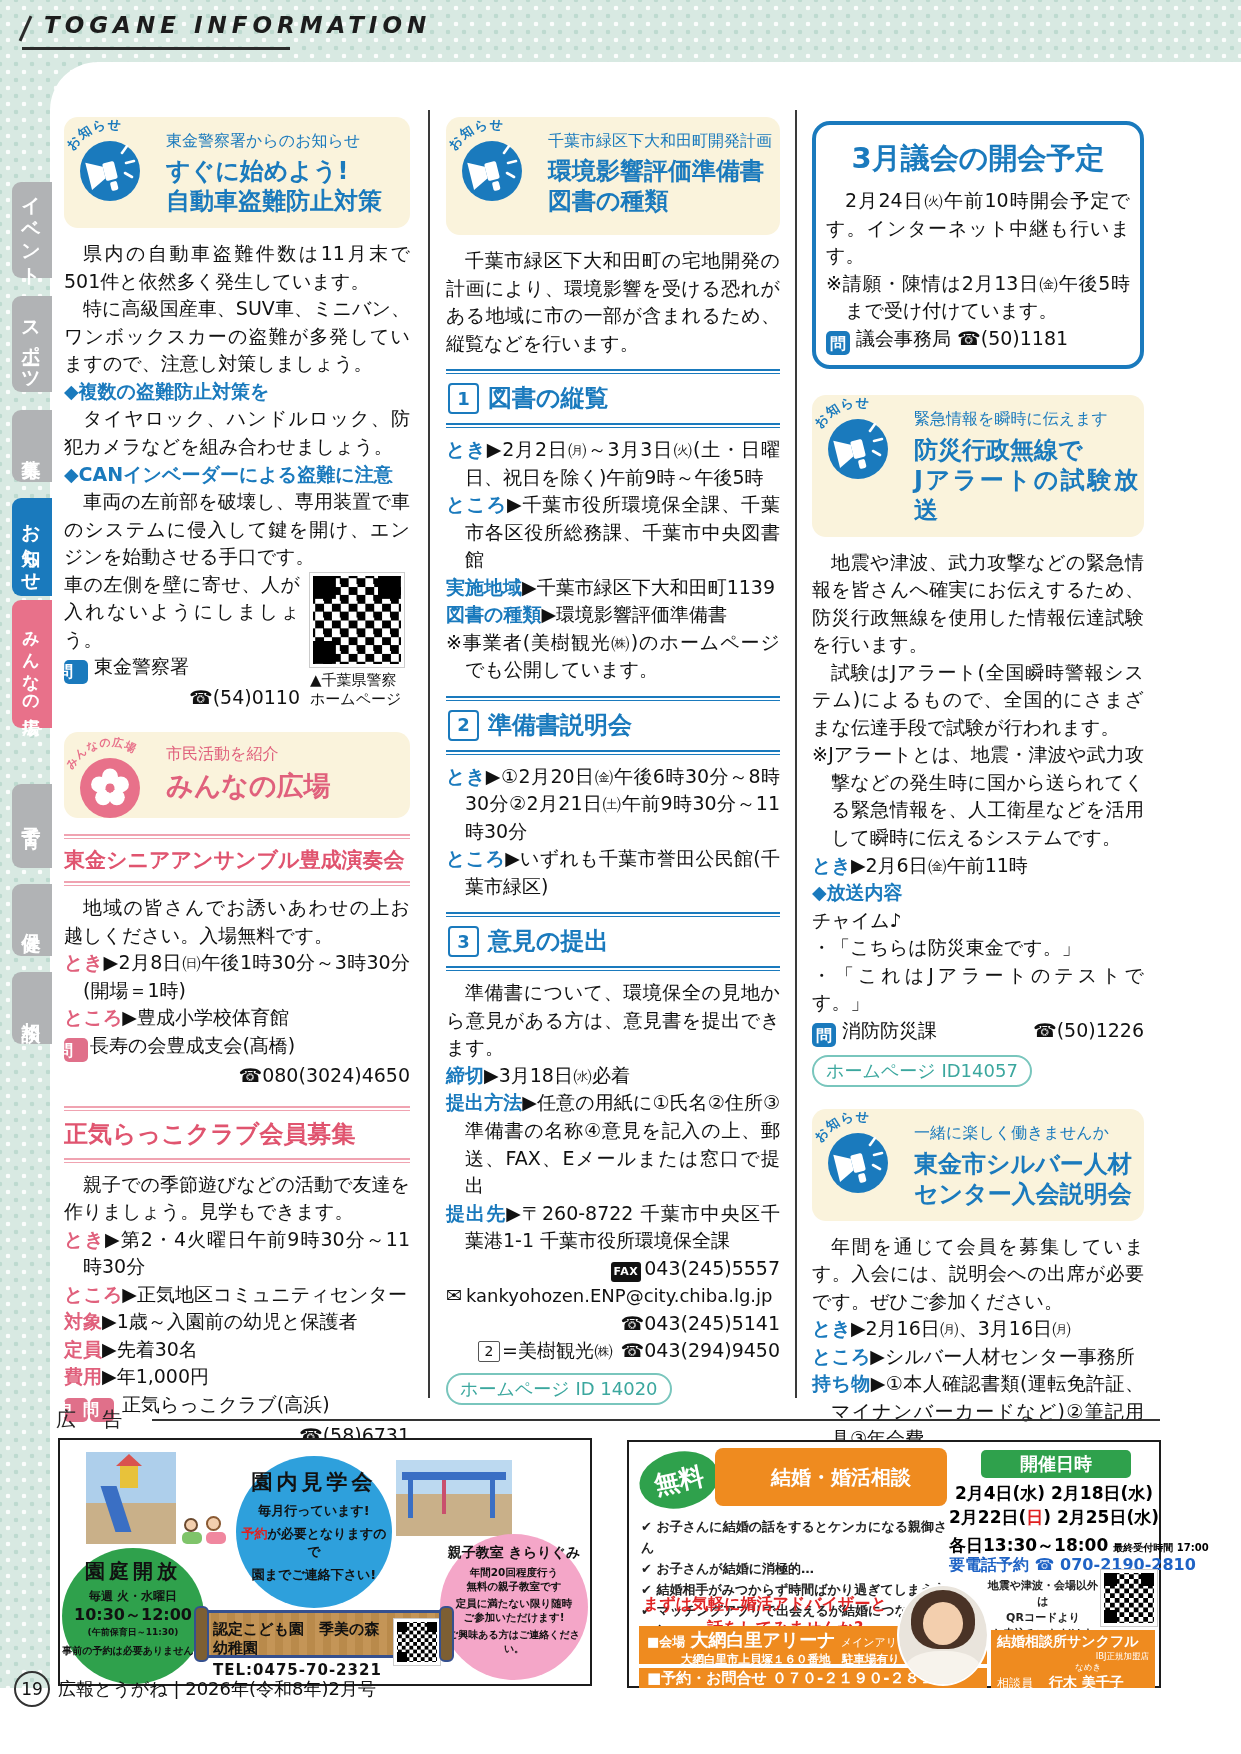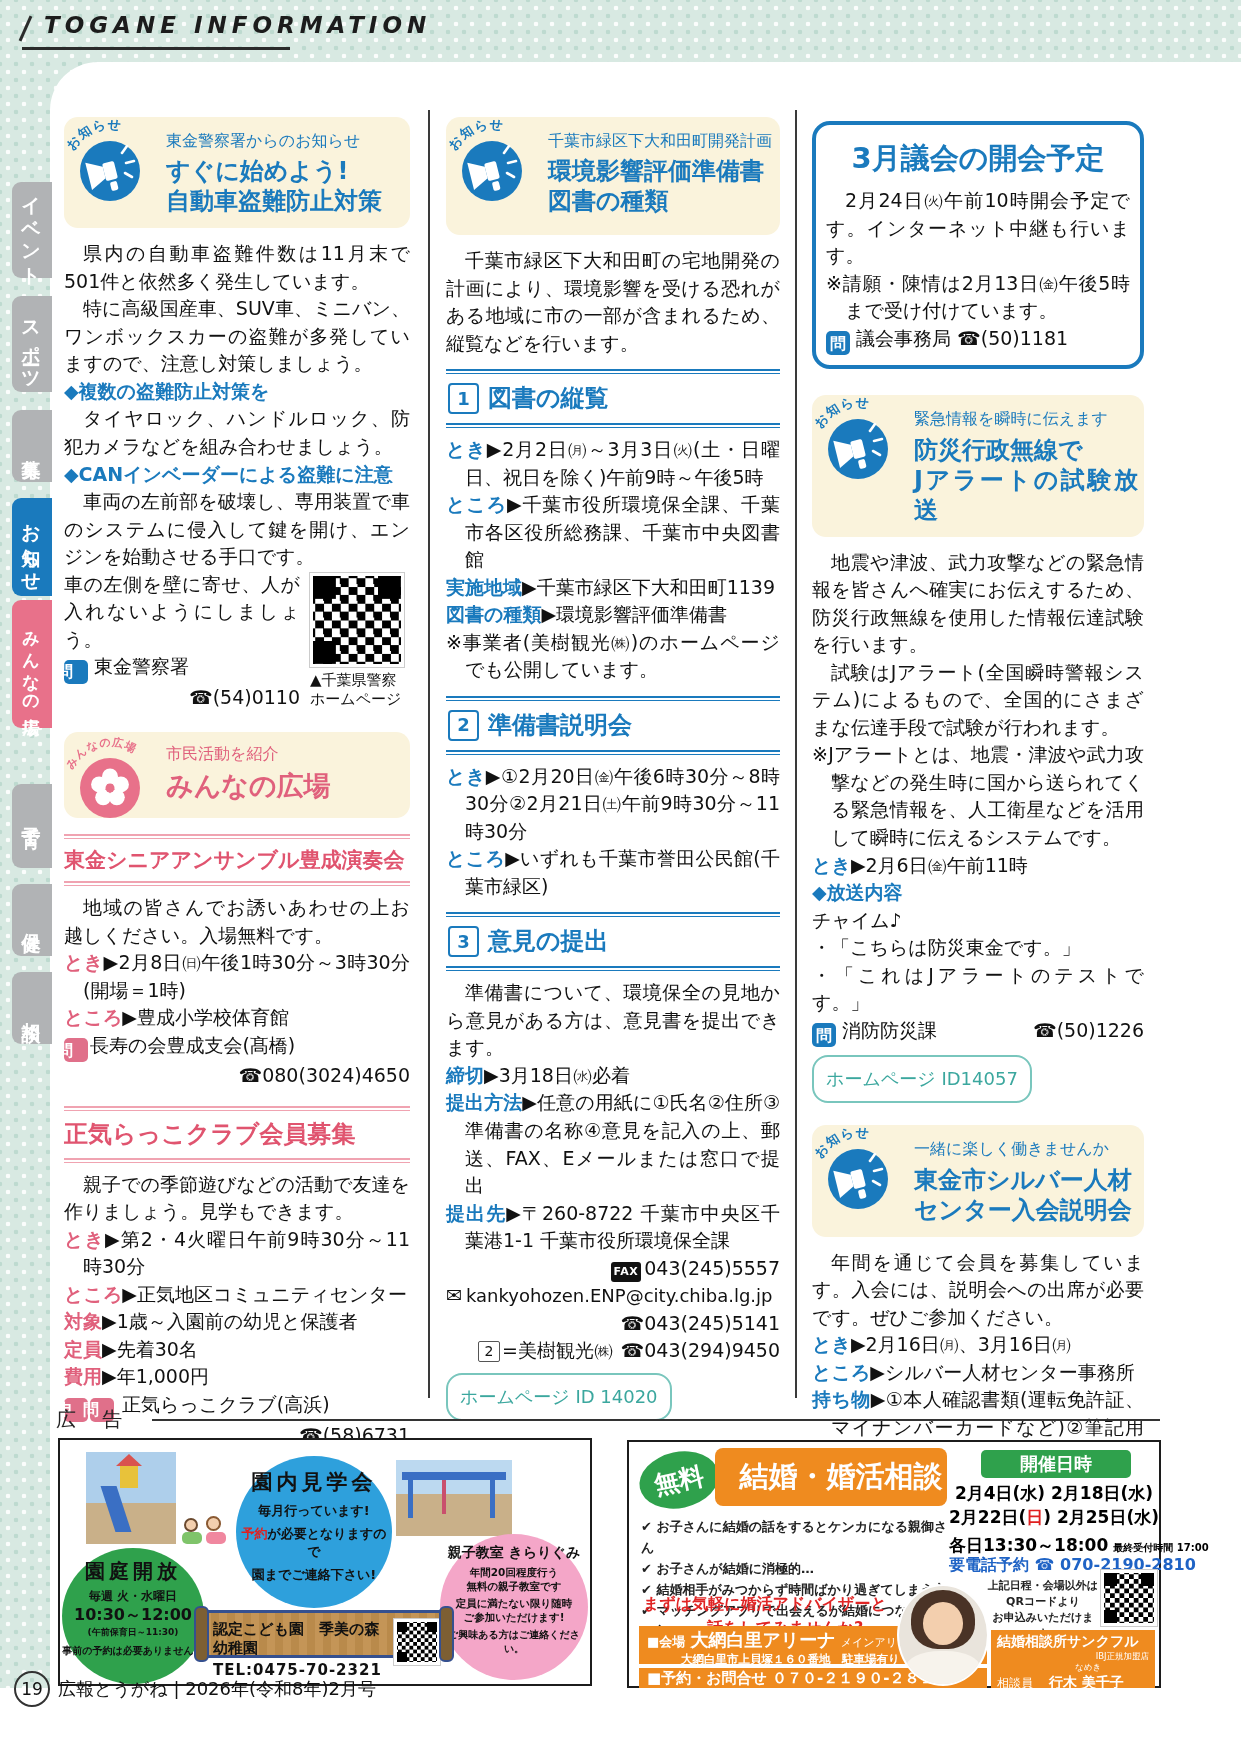--- a/index.html
+++ b/index.html
@@ -64,21 +64,21 @@
   
   .qic{display:inline-flex;align-items:center;justify-content:center;width:24px;height:24px;
     border-radius:5px;background:#1a7abd;color:#fff;font-size:16px;font-weight:bold;margin-right:6px;vertical-align:-4px;}
   .qic.pk{background:#e0708a;margin-right:2px;}
   .nbox{display:inline-block;min-width:16px;text-align:center;border:1.5px solid #555;font-size:14px;
     line-height:1.3;padding:0 2px;margin:0 2px;vertical-align:1px;border-radius:2px;text-indent:0;}
   .faxic{display:inline-block;background:#111;color:#fff;font-size:11px;font-weight:bold;
     padding:2px 3px;border-radius:3px;margin-right:3px;letter-spacing:.5px;}
   .mailic{font-size:19px;margin-right:4px;}
   .pill{display:inline-block;border:2px solid #79c6bd;color:#3ba79e;border-radius:16px;
-    padding:8px 12px;font-size:18px;line-height:1.55;margin-top:8px;}
+    padding:0 12px;font-size:18px;line-height:1.55;margin-top:8px;}
   
   .gikai{border:4px solid #1a7abd;border-radius:18px;padding:12px 10px 10px;margin:4px 0 26px;}
   .gikai .gt{text-align:center;color:#1a7abd;font-weight:bold;font-size:29px;margin-bottom:8px;}
   
   .qr{background:
       linear-gradient(#000 0 0) 0 0/26% 26% no-repeat,
       linear-gradient(#000 0 0) 100% 0/26% 26% no-repeat,
       linear-gradient(#000 0 0) 0 100%/26% 26% no-repeat,
       repeating-conic-gradient(#000 0% 25%, #fff 0% 50%) 50% 50%/19% 19%;
     background-color:#fff;border:3px solid #fff;outline:1px solid #ccc;box-sizing:border-box;}
@@ -413,21 +413,21 @@
       <div class="b" style="font-size:15px;letter-spacing:1px;margin-top:3px;">TEL:0475-70-2321</div>
       <div class="qr abs" style="right:5px;top:6px;width:46px;height:46px;"></div>
     </div>
   </div>
 
   <div class="ad" id="ad2">
     <div class="abs greenbox circle" style="left:10px;top:10px;width:80px;height:56px;display:flex;align-items:center;justify-content:center;transform:rotate(-12deg);">
       <span class="b" style="font-size:25px;">無料</span>
     </div>
     <div class="abs orange" style="left:86px;top:6px;width:232px;height:58px;border-radius:8px;display:flex;align-items:center;justify-content:center;">
-      <span class="b" style="font-size:29px;margin-left:20px;">結婚・婚活相談</span>
+      <span class="b" style="font-size:20px;margin-left:20px;">結婚・婚活相談</span>
     </div>
     <div class="abs greenbox" style="left:352px;top:8px;width:150px;height:28px;border-radius:5px;display:flex;align-items:center;justify-content:center;">
       <span class="b" style="font-size:18px;">開催日時</span>
     </div>
     <div class="abs b" style="left:320px;top:40px;width:210px;text-align:center;font-size:17px;line-height:1.4;">
       <div>2月4日(水) 2月18日(水)</div>
       <div><span>2月22日(</span><span class="red">日</span><span>) 2月25日(水)</span></div>
     </div>
     <div class="abs checks" style="left:12px;top:74px;width:312px;">
       <div>✔ お子さんに結婚の話をするとケンカになる親御さん</div>
@@ -450,21 +450,21 @@
     <div class="abs orange" style="left:10px;top:184px;width:348px;height:38px;padding:2px 8px;">
       <div style="white-space:nowrap;">
         <span class="b" style="font-size:13px;">■会場</span>
         <span class="b" style="font-size:18px;">大網白里アリーナ</span>
         <span style="font-size:11px;">メインアリーナ控室</span>
       </div>
       <div class="b" style="font-size:11.5px;padding-left:34px;">大網白里市上貝塚１６０番地　駐車場有り</div>
     </div>
     <div class="abs orange b" style="left:10px;top:226px;width:348px;height:20px;font-size:15px;padding:0 8px;display:flex;align-items:center;">■予約・お問合せ ０７０-２１９０-２８１０</div>
     <div class="abs b" style="left:358px;top:136px;width:112px;font-size:11px;text-align:center;line-height:1.45;color:#222;">
-      <div>上記日程・会場以外は</div>
+      <div>地震や津波・会場以外は</div>
       <div>QRコードより</div>
       <div>お申込みいただけます</div>
     </div>
     <div class="qr abs" style="left:472px;top:128px;width:56px;height:56px;"></div>
     <div class="abs orange" style="left:362px;top:188px;width:164px;height:58px;padding:3px 6px;">
       <div class="b" style="font-size:14px;">結婚相談所サンクフル</div>
       <div style="font-size:8.5px;text-align:right;">IBJ正規加盟店</div>
       <div style="font-size:8.5px;padding-left:78px;line-height:1;">なめき</div>
       <div style="white-space:nowrap;"><span style="font-size:12px;">相談員</span>　<span class="b" style="font-size:14px;">行木 美千子</span></div>
     </div>

